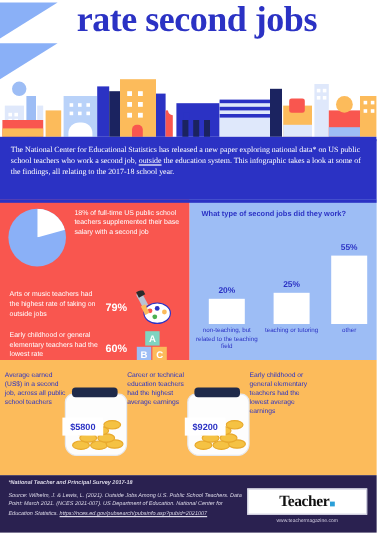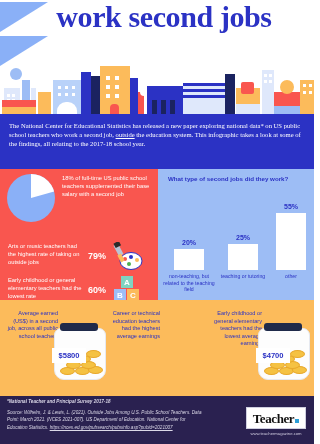--- a/index.html
+++ b/index.html
@@ -49,51 +49,51 @@
 
   
   .q{position:absolute;left:10px;top:9px;width:140px;color:#2b32c4;font-size:6.2px;font-weight:bold;}
   .chart{position:absolute;left:0;top:22px;width:156px;height:112px;}
   .bar{position:absolute;background:#ffffff;}
   .barlbl{position:absolute;color:#2b32c4;font-size:7px;font-weight:bold;text-align:center;}
   .catlbl{position:absolute;color:#2b32c4;font-size:5.2px;line-height:6.6px;text-align:center;}
 
   
   .orange{position:absolute;left:0;top:300px;width:314px;height:96px;background:#fcbb5b;}
-  .jarcell{position:absolute;top:6px;width:104px;height:88px;text-align:right;}
+  .jarcell{position:absolute;top:6px;width:104px;height:88px;}
   .jartext{position:absolute;left:0;top:4px;width:54px;color:#2b32c4;font-size:5.6px;line-height:7.6px;}
   .jar{position:absolute;left:46px;top:12px;width:58px;height:62px;}
   .jarbody{position:absolute;left:4px;top:10px;width:50px;height:50px;border-radius:7px 7px 10px 10px;background:#fdfdfd;border:1.2px solid #e6e9f0;overflow:hidden;}
   .coins{position:absolute;left:3px;bottom:2px;width:44px;height:30px;}
   .coin{position:absolute;width:13px;height:6px;border-radius:50%;background:#f5c243;border:0.6px solid #e8a92d;}
   .jarlid{position:absolute;left:10px;top:5px;width:38px;height:8px;border-radius:3px;background:#1f2a4a;}
   .jarlabel{position:absolute;left:2px;top:30px;width:34px;height:15px;background:#fff;display:flex;align-items:center;justify-content:center;
      color:#2b32c4;font-size:7.6px;font-weight:bold;}
 
   
   .footer{position:absolute;left:0;top:396px;width:314px;height:48px;background:#2a2150;}
   .fn{position:absolute;left:7px;top:3px;color:#dcd9e8;font-size:4.6px;font-weight:bold;font-style:italic;}
   .src{position:absolute;left:7px;top:13px;width:200px;color:#dcd9e8;font-size:4.6px;line-height:7.4px;font-style:italic;}
   .src u{text-decoration:underline;}
-  .logo{position:absolute;right:8px;top:11px;width:60px;}
+  .logo{position:absolute;right:8px;top:11px;width:100px;}
   .logobox{background:#fff;border:1px solid #cfcfe0;padding:1px 4px 1px 4px;text-align:center;}
   .logobox span{font-family:"Liberation Serif",serif;font-weight:bold;color:#111;font-size:13px;letter-spacing:-0.4px;}
   .logodot{display:inline-block;width:4px;height:4px;background:#2b9fd8;vertical-align:baseline;margin-left:1px;}
   .logourl{margin-top:2px;text-align:center;color:#cfcadf;font-size:4.2px;}
 </style>
 </head>
 <body>
 
 <div class="page">
 
   <div class="header">
     <div class="tri tri1"></div>
     <div class="tri tri2"></div>
     <div class="title">
-      <span class="l2">work second jobs</span>
+      <span class="l2">rate second jobs</span>
     </div>
 
     <div class="city">
       <div class="bldg" style="left:4px;bottom:4px;width:16px;height:26px;background:#dfe8fb;"></div>
       <div class="win" style="left:7px;top:36px;"></div>
         <div class="win" style="left:12px;top:36px;"></div>
       <div class="win" style="left:7px;top:41px;"></div>
         <div class="win" style="left:12px;top:41px;"></div>
       <div class="bldg" style="left:22px;bottom:4px;width:8px;height:34px;background:#9dbdf5;"></div>
       <div class="bldg" style="left:31px;bottom:4px;width:5px;height:26px;background:#dfe8fb;"></div>
@@ -225,41 +225,41 @@
             <div class="coin" style="left:11px;bottom:20px;"></div>
           </div>
         </div>
         <div class="jarlid"></div>
         <div class="jarlabel">$5800</div>
       </div>
     </div>
 
     <div class="jarcell" style="left:106px;">
       <div class="jartext">Career or technical education teachers had the highest average earnings</div>
-    </div>
-
-    <div class="jarcell" style="left:208px;">
-      <div class="jartext">Early childhood or general elementary teachers had the lowest average earnings</div>
       <div class="jar">
         <div class="jarbody">
           <div class="coins">
             <div class="coin" style="left:2px;bottom:2px;"></div>
               <div class="coin" style="left:17px;bottom:2px;"></div>
             <div class="coin" style="left:30px;bottom:3px;"></div>
               <div class="coin" style="left:8px;bottom:8px;"></div>
             <div class="coin" style="left:23px;bottom:8px;"></div>
               <div class="coin" style="left:3px;bottom:14px;"></div>
             <div class="coin" style="left:18px;bottom:14px;"></div>
               <div class="coin" style="left:28px;bottom:19px;"></div>
             <div class="coin" style="left:11px;bottom:20px;"></div>
           </div>
         </div>
         <div class="jarlid"></div>
-        <div class="jarlabel">$4700</div>
-      </div>
+        <div class="jarlabel">$9200</div>
+      </div>
+    </div>
+
+    <div class="jarcell" style="left:208px;">
+      <div class="jartext">Early childhood or general elementary teachers had the lowest average earnings</div>
     </div>
   </div>
 
   <div class="footer">
     <div class="fn">*National Teacher and Principal Survey 2017-18</div>
     <div class="src"><span>Source: Wilhelm, J. &amp; Lewis, L. (2021). Outside Jobs Among U.S. Public School Teachers. Data Point: March 2021. (NCES 2021-007). US Department of Education. National Center for Education Statistics. </span><u>https://nces.ed.gov/pubsearch/pubsinfo.asp?pubid=2021007</u></div>
     <div class="logo">
       <div class="logobox"><span>Teacher</span><span class="logodot"></span></div>
       <div class="logourl">www.teachermagazine.com</div>
     </div>

